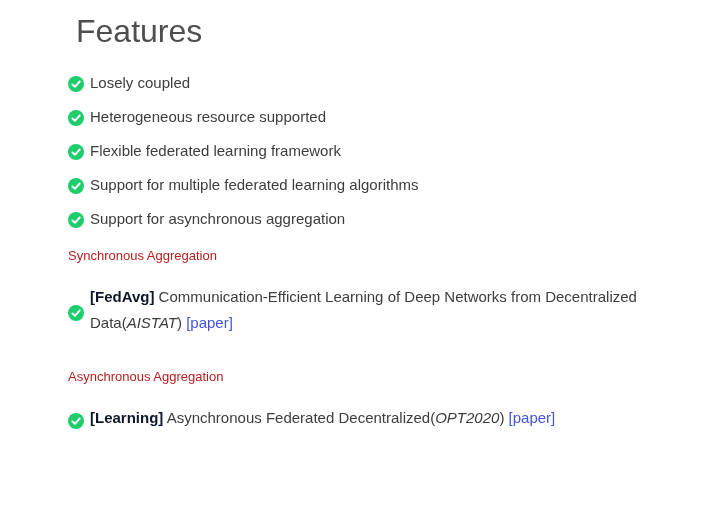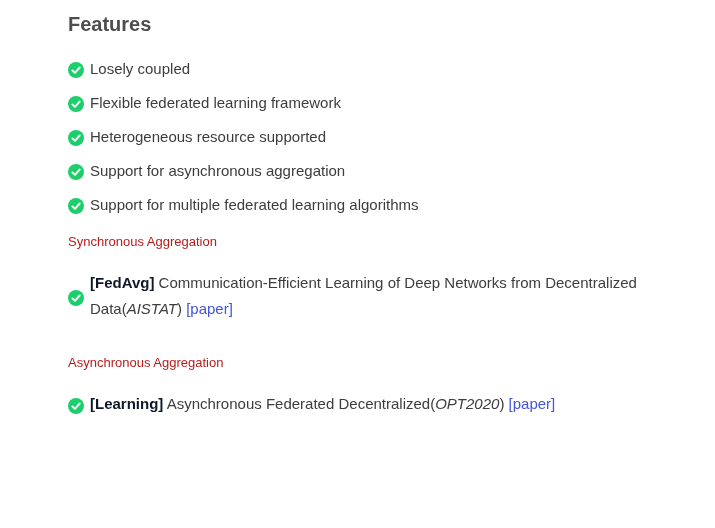--- a/index.html
+++ b/index.html
@@ -13,24 +13,24 @@
     overflow: hidden;
     font-family: "Liberation Sans", "DejaVu Sans", sans-serif;
     color: var(--text-dark, #3d3d3d);
   }
   .content {
     box-sizing: border-box;
     width: 715px;
     padding: 12px 36px 17px 68px;
   }
   h2 {
-    margin: 44px 0 22px;
-    font-size: 20px;
+    margin: 44px 8px 22px;
+    font-size: 32px;
     line-height: 1.2;
-    font-weight: 700;
+    font-weight: 400;
     color: var(--heading-gray, #4e4e4e);
   }
   h2:first-child { margin-top: 0; }
   h3 {
     margin: 20px 0 20px;
     font-size: 13px;
     line-height: 1.15;
     font-weight: 400;
     color: #b91c1c;
   }
@@ -91,48 +91,48 @@
         </span>
       <span class="li-text">Losely coupled</span>
     </li>
     <li>
       <span class="check">
           <svg viewBox="0 0 16 16" aria-hidden="true">
             <circle cx="8" cy="8" r="8"></circle>
             <path d="M4.4 8.4 L6.9 10.8 L11.7 5.5" fill="none" stroke="#ffffff" stroke-width="1.9" stroke-linecap="round" stroke-linejoin="round"></path>
           </svg>
         </span>
+      <span class="li-text">Heterogeneous resource supported</span>
+    </li>
+    <li>
+      <span class="check">
+          <svg viewBox="0 0 16 16" aria-hidden="true">
+            <circle cx="8" cy="8" r="8"></circle>
+            <path d="M4.4 8.4 L6.9 10.8 L11.7 5.5" fill="none" stroke="#ffffff" stroke-width="1.9" stroke-linecap="round" stroke-linejoin="round"></path>
+          </svg>
+        </span>
       <span class="li-text">Flexible federated learning framework</span>
     </li>
     <li>
       <span class="check">
           <svg viewBox="0 0 16 16" aria-hidden="true">
             <circle cx="8" cy="8" r="8"></circle>
             <path d="M4.4 8.4 L6.9 10.8 L11.7 5.5" fill="none" stroke="#ffffff" stroke-width="1.9" stroke-linecap="round" stroke-linejoin="round"></path>
           </svg>
         </span>
-      <span class="li-text">Heterogeneous resource supported</span>
+      <span class="li-text">Support for multiple federated learning algorithms</span>
     </li>
     <li>
       <span class="check">
           <svg viewBox="0 0 16 16" aria-hidden="true">
             <circle cx="8" cy="8" r="8"></circle>
             <path d="M4.4 8.4 L6.9 10.8 L11.7 5.5" fill="none" stroke="#ffffff" stroke-width="1.9" stroke-linecap="round" stroke-linejoin="round"></path>
           </svg>
         </span>
       <span class="li-text">Support for asynchronous aggregation</span>
-    </li>
-    <li>
-      <span class="check">
-          <svg viewBox="0 0 16 16" aria-hidden="true">
-            <circle cx="8" cy="8" r="8"></circle>
-            <path d="M4.4 8.4 L6.9 10.8 L11.7 5.5" fill="none" stroke="#ffffff" stroke-width="1.9" stroke-linecap="round" stroke-linejoin="round"></path>
-          </svg>
-        </span>
-      <span class="li-text">Support for multiple federated learning algorithms</span>
     </li>
   </ul>
 
 
   <h3>Synchronous Aggregation</h3>
 
   <ul class="algo">
     <li>
       <span class="check">
           <svg viewBox="0 0 16 16" aria-hidden="true">

